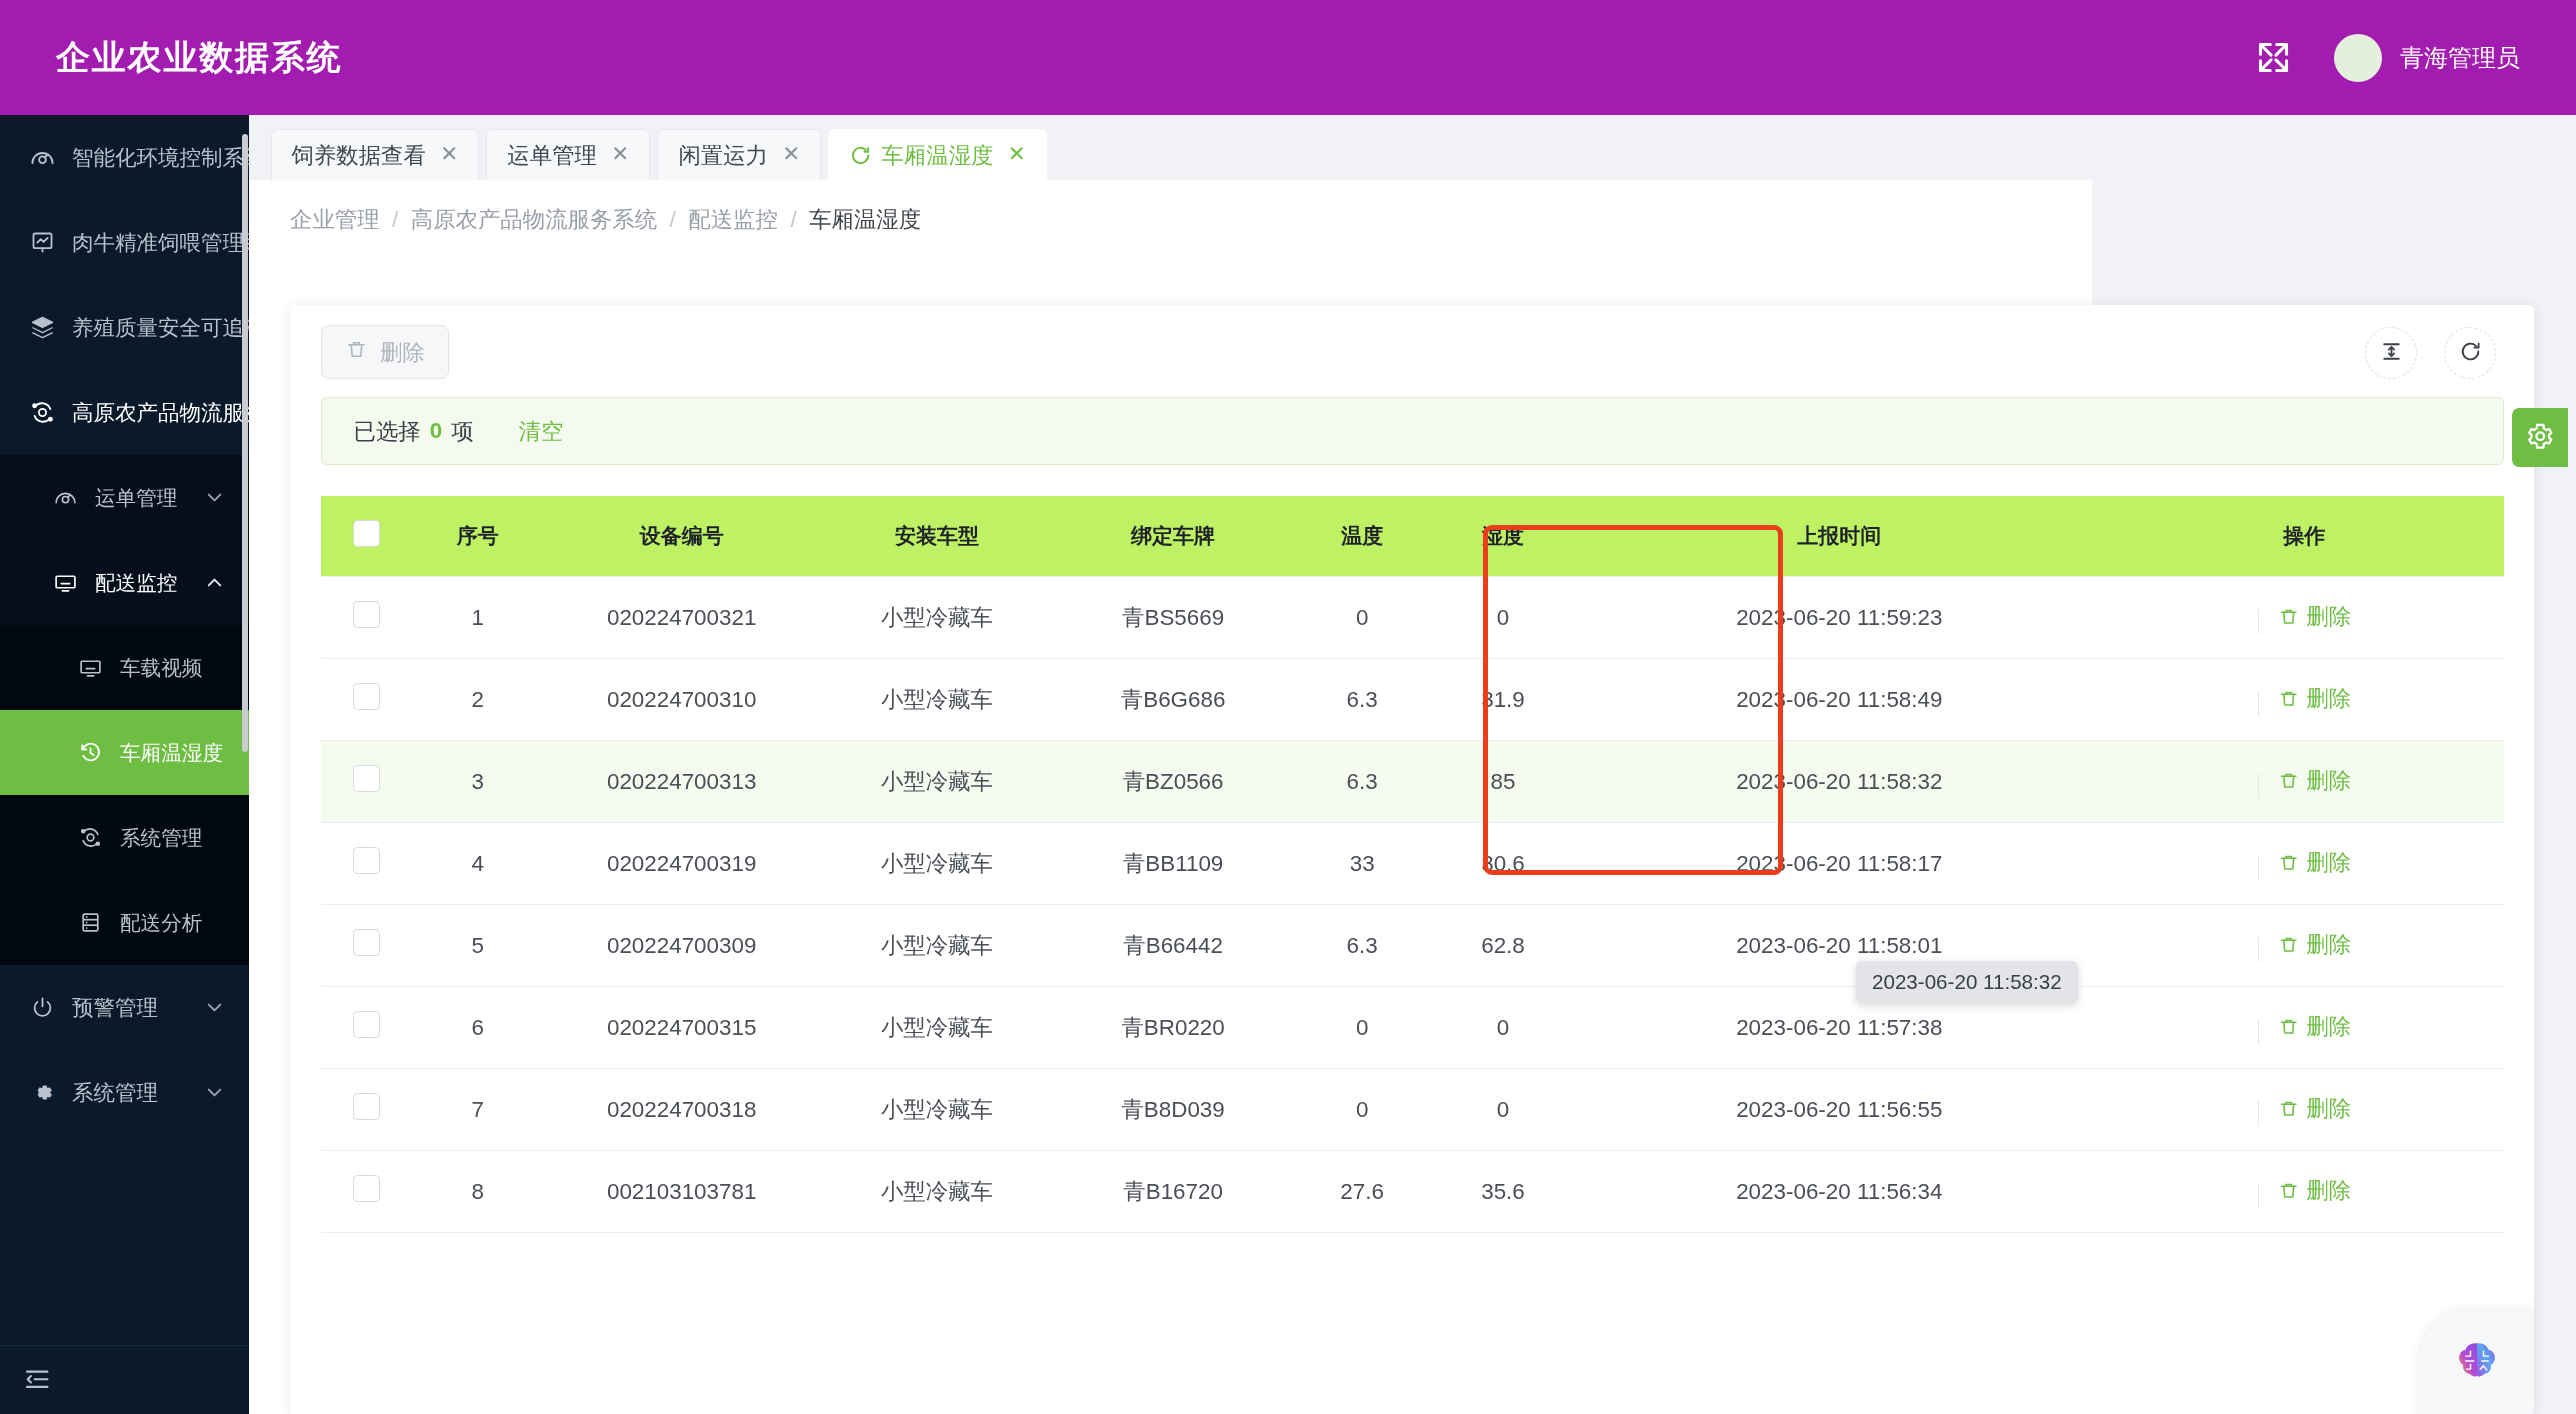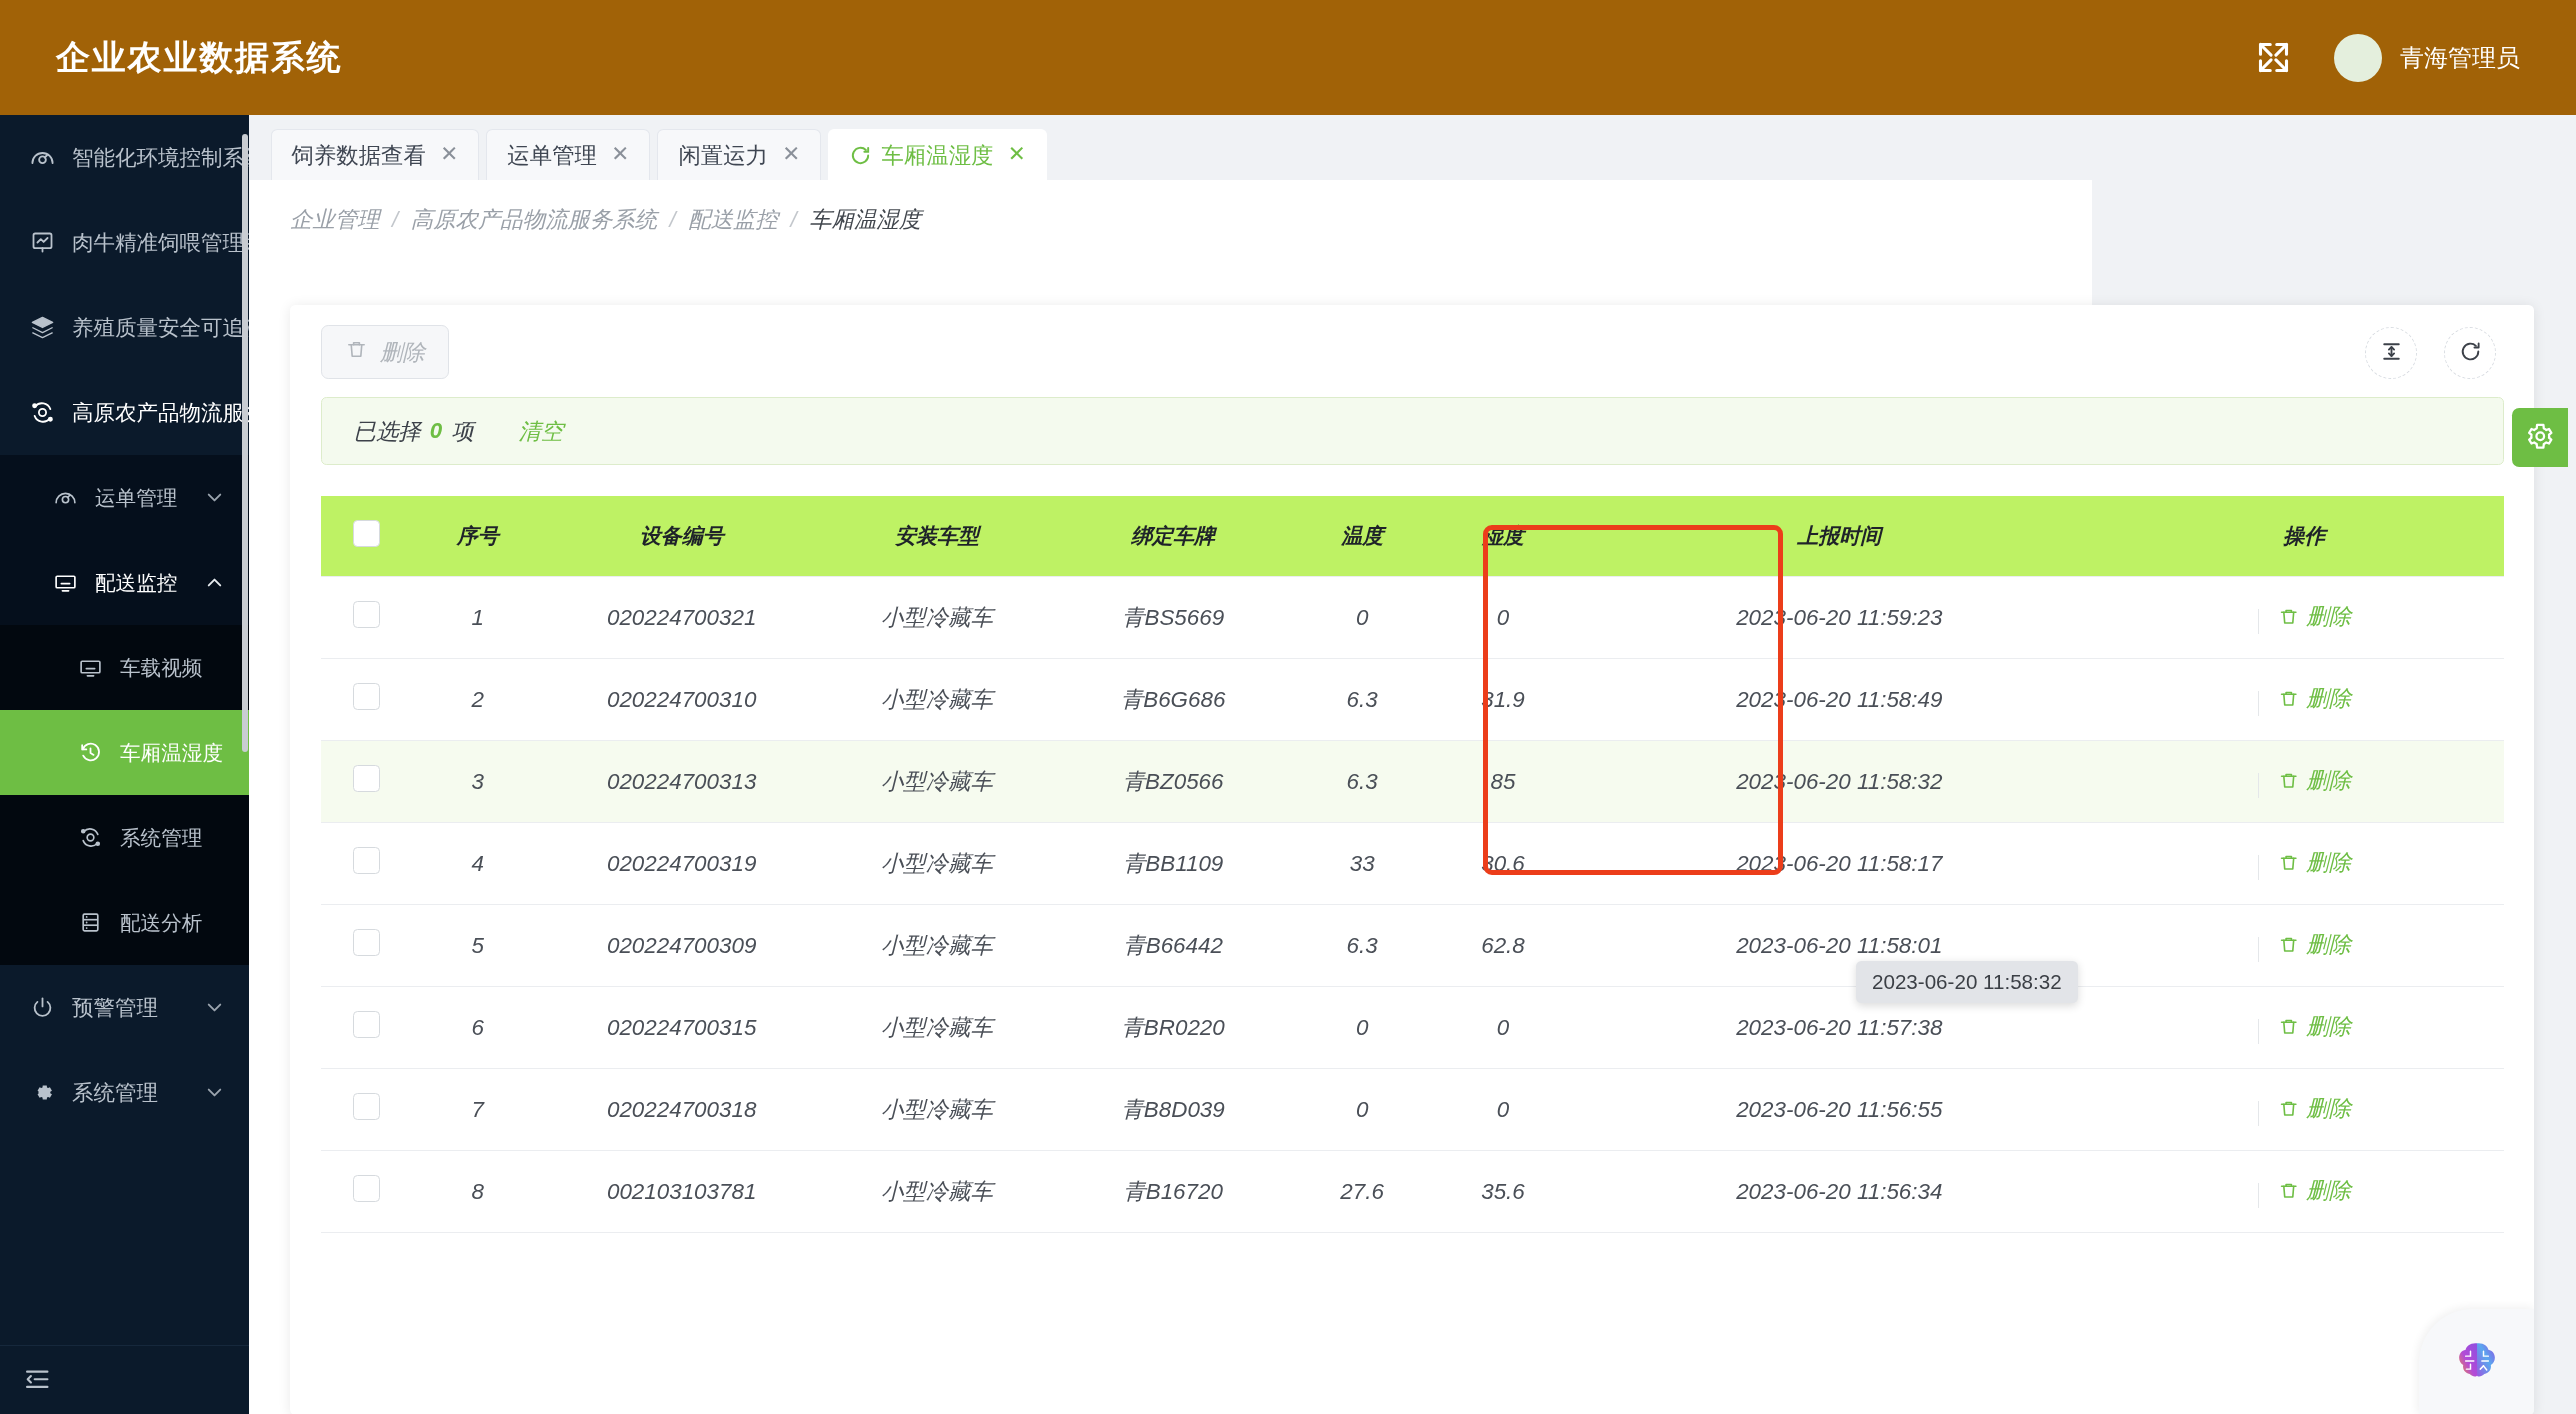--- a/index.html
+++ b/index.html
@@ -9,21 +9,21 @@
     font-family: "Liberation Sans", "DejaVu Sans", sans-serif;
     background: #f0f2f5;
   }
 
   
   #app { position: relative; width: 2576px; height: 1414px; }
 
   .topbar {
     position: absolute; top: 0; left: 0;
     width: 2576px; height: 115px;
-    background: #a16207;
+    background: #a21caf;
     display: flex; align-items: center;
     z-index: 40;
   }
   .brand {
     color: #ffffff;
     font-size: 34px;
     font-weight: bold;
     letter-spacing: 1.8px;
     margin-left: 56px;
   }
@@ -126,21 +126,20 @@
   }
   .tab.active .tab-close { color: #6ebe44; }
   .tab .spin-ico { margin-right: 9px; display:flex; }
 
   
   .content {
     position: absolute; top: 180px; left: 249px;
     width: 1843px; height: 1234px;
     background: #ffffff;
     z-index: 10;
-    font-style: italic;
   }
   .breadcrumb {
     display: flex; align-items: center;
     height: 79px;
     padding-left: 41px;
     font-size: 22.4px;
     color: #9aa0a8;
     gap: 12.5px;
   }
   .breadcrumb .sep { color: #c3c7cc; }

